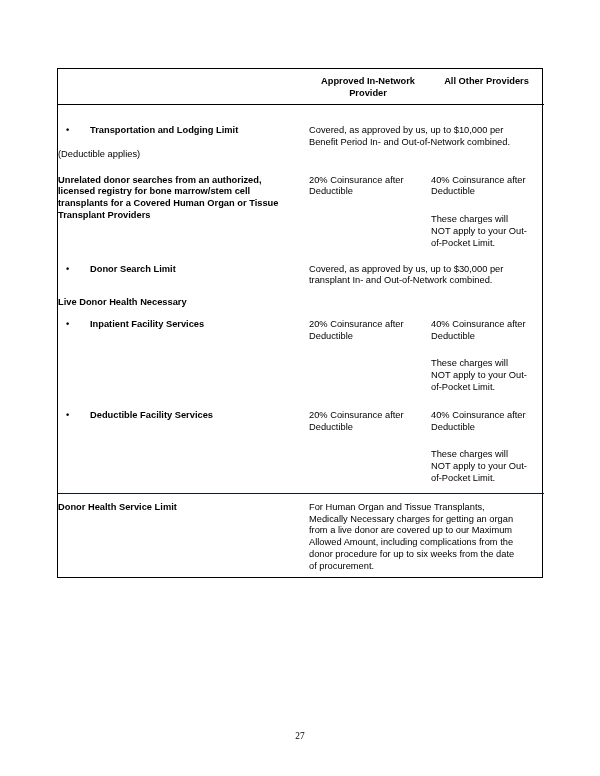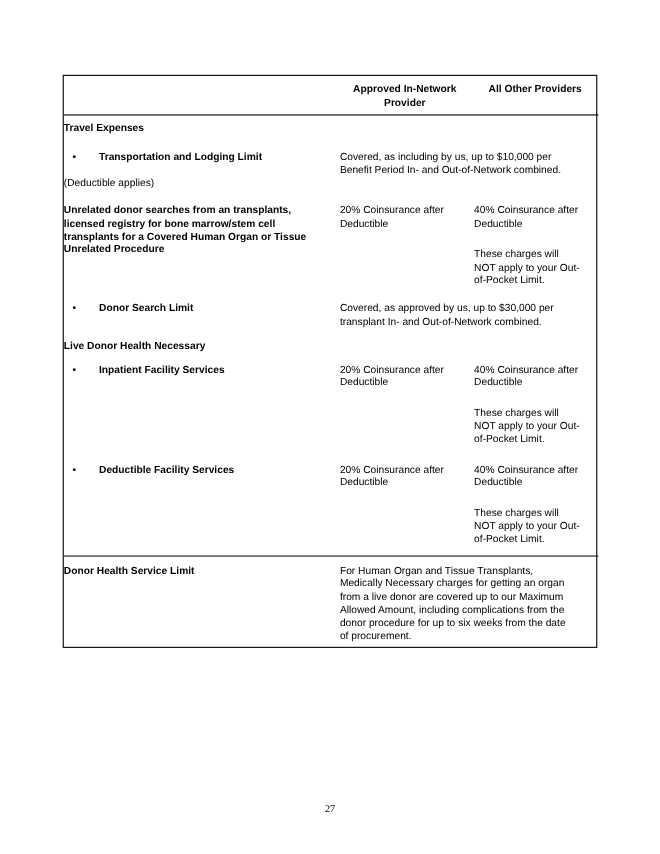--- a/index.html
+++ b/index.html
@@ -163,50 +163,49 @@
           <div>Provider</div>
         </td>
         <td class="hdr-cell out">
           <div>All Other Providers</div>
         </td>
       </tr>
 
       <tr class="body-row">
         <td class="cell-label">
           <div class="sp6"></div>
-          <div class="bold-label">Travel Expenses</div>
         </td>
         <td class="cell-in"></td>
         <td class="cell-out"></td>
       </tr>
 
       <tr class="body-row">
         <td class="cell-label">
           <div class="sp14"></div>
           <div class="bullet-item">
             <span class="bullet-dot">•</span>
             <span>Transportation and Lodging Limit</span>
           </div>
           <div class="sp12"></div>
           <div class="plain">(Deductible applies)</div>
         </td>
         <td class="cell-in" colspan="2">
           <div class="sp14"></div>
-          <div class="val">Covered, as including by us, up to $10,000 per</div>
+          <div class="val">Covered, as approved by us, up to $10,000 per</div>
           <div class="val">Benefit Period In- and Out-of-Network combined.</div>
         </td>
       </tr>
 
       <tr class="body-row">
         <td class="cell-label">
           <div class="sp14"></div>
-          <div class="bold-label">Unrelated donor searches from an transplants,</div>
+          <div class="bold-label">Unrelated donor searches from an authorized,</div>
           <div class="bold-label">licensed registry for bone marrow/stem cell</div>
           <div class="bold-label">transplants for a Covered Human Organ or Tissue</div>
-          <div class="bold-label">Unrelated Procedure</div>
+          <div class="bold-label">Transplant Providers</div>
         </td>
         <td class="cell-in">
           <div class="sp14"></div>
           <div class="val">20% Coinsurance after</div>
           <div class="val">Deductible</div>
         </td>
         <td class="cell-out">
           <div class="sp14"></div>
           <div class="val">40% Coinsurance after</div>
           <div class="val">Deductible</div>

